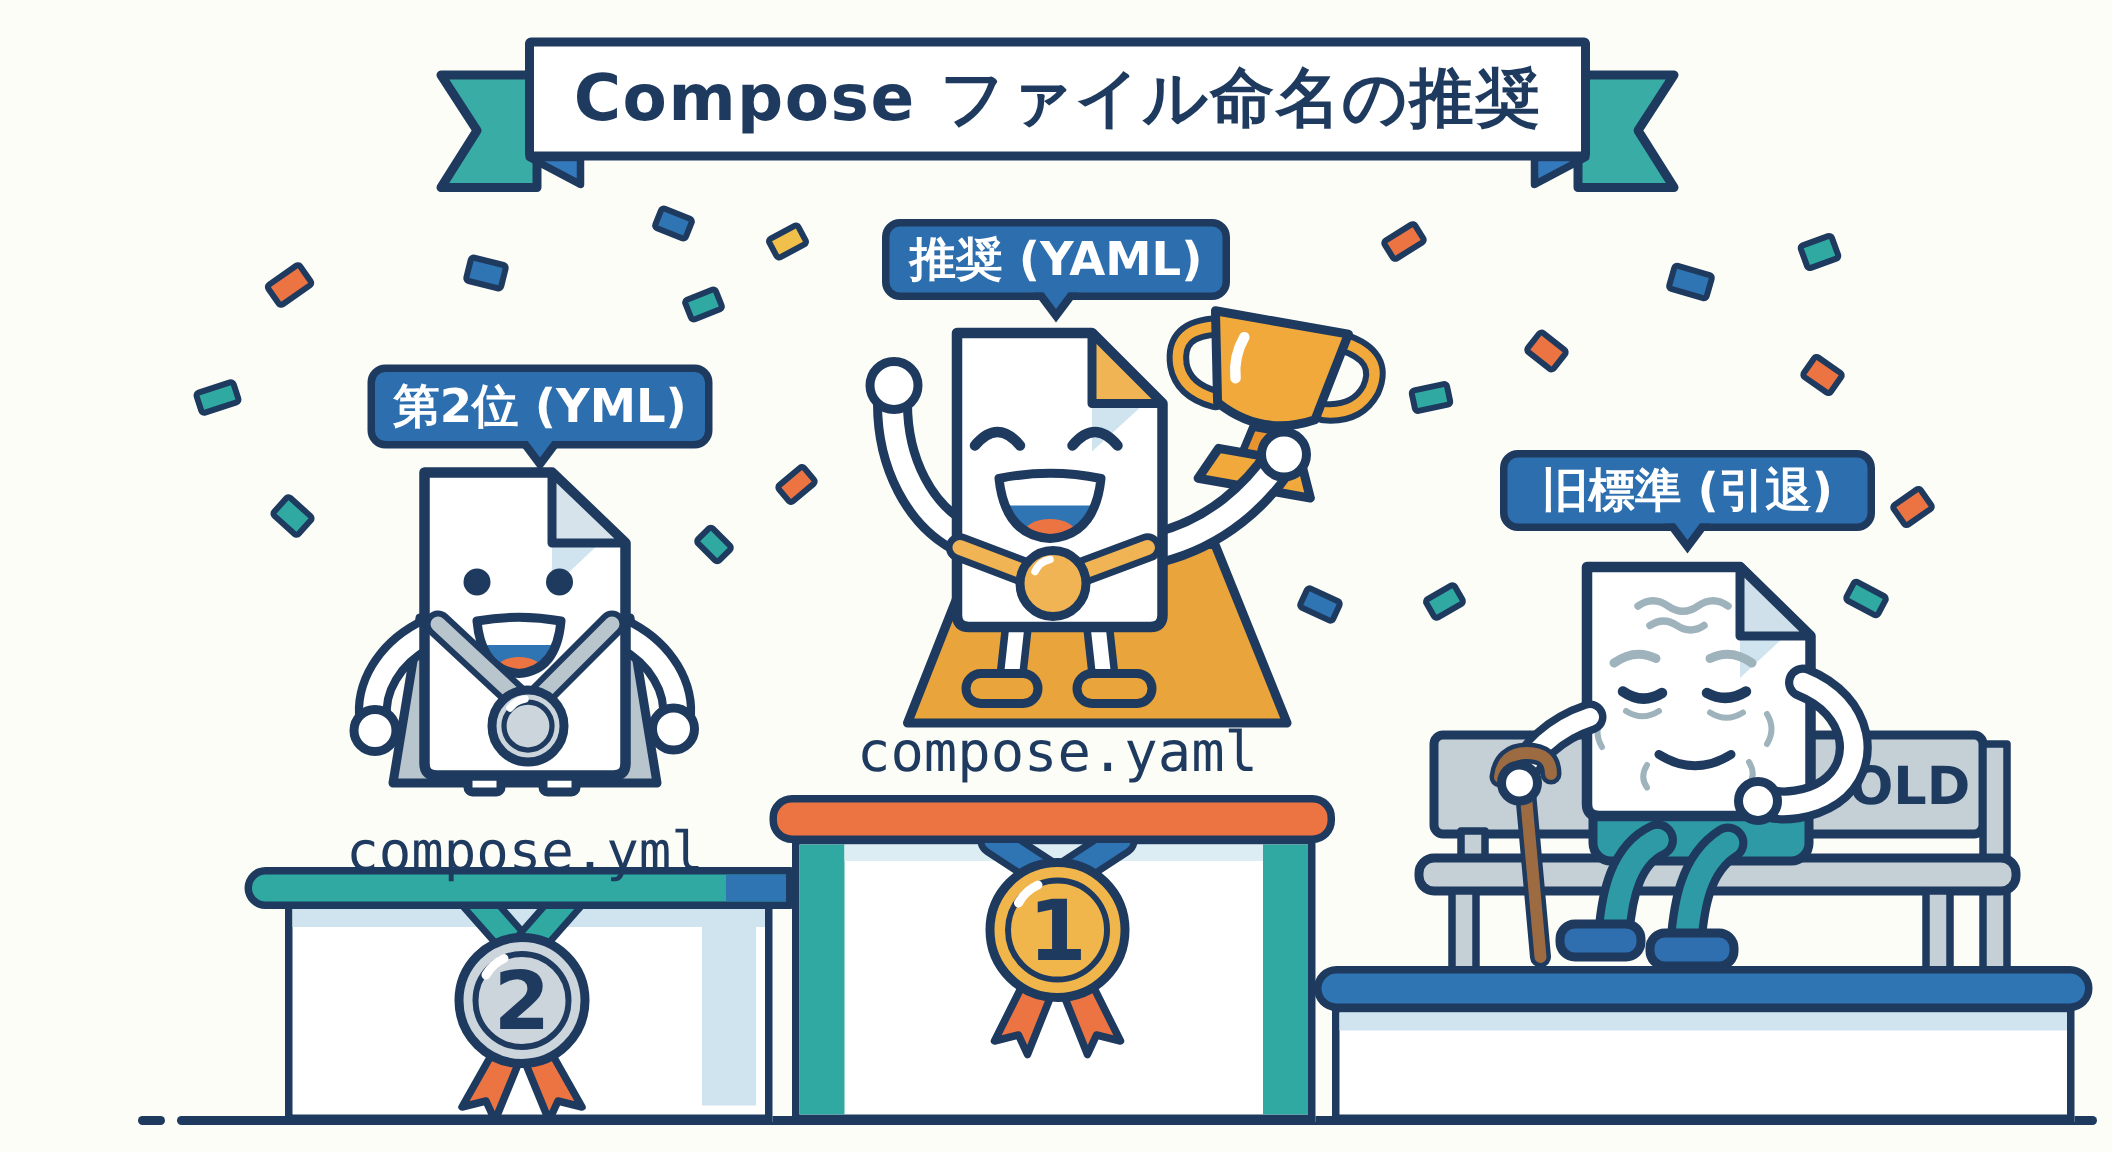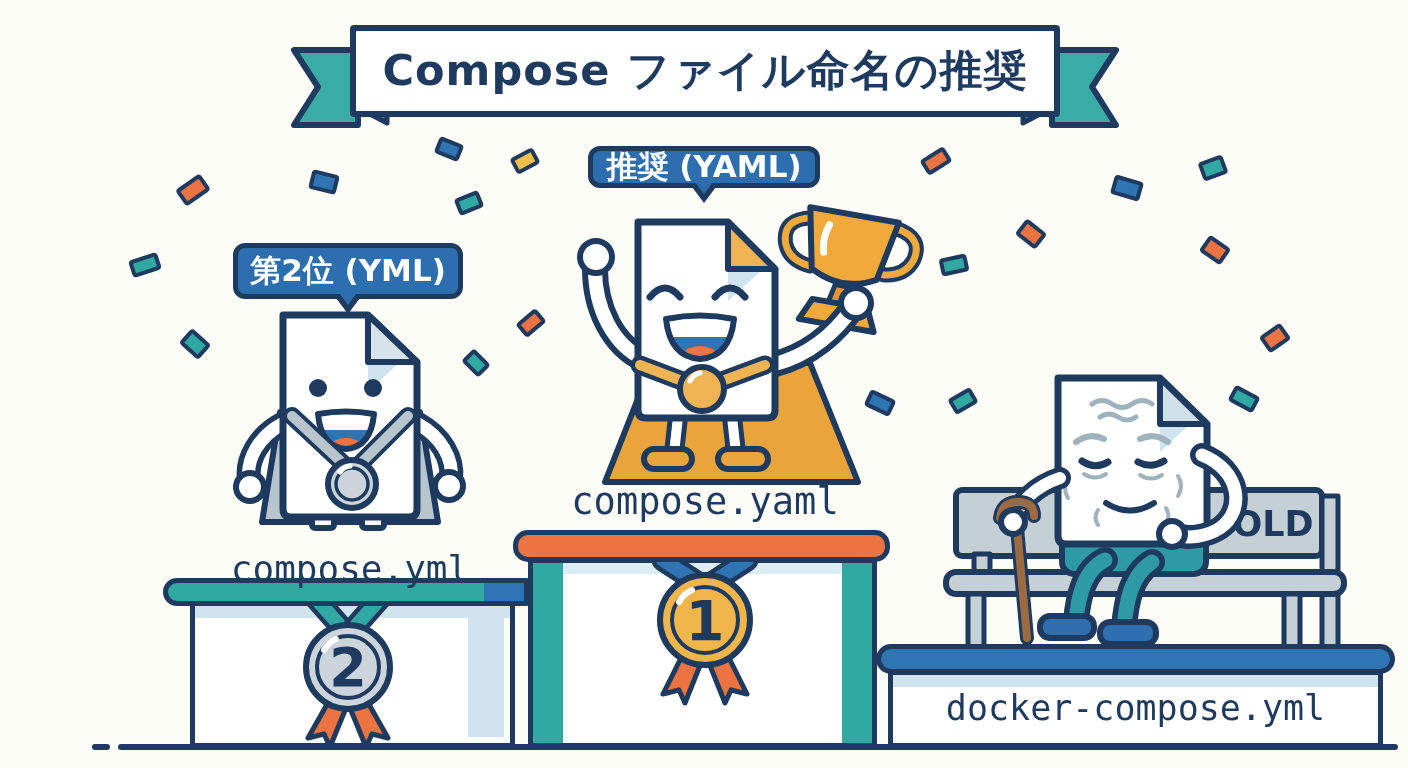--- a/index.html
+++ b/index.html
@@ -5,36 +5,36 @@
   html,body{margin:0;padding:0;background:#ffffff;}
   .stage{position:relative;width:1408px;height:768px;overflow:hidden;
          background:var(--background,#fdfdf8);
          font-family:"DejaVu Sans","Liberation Sans",sans-serif;}
 
   
   .confetti{position:absolute;box-sizing:border-box;border:4px solid var(--navy,#1e3a5f);
             border-radius:4px;z-index:1;}
 
   
-  .banner-box{position:absolute;left:350px;top:25px;width:710px;height:92px;box-sizing:border-box;
+  .banner-box{position:absolute;left:350px;top:25px;width:710px;height:82px;box-sizing:border-box;
               background:#ffffff;border:6px solid var(--navy,#1e3a5f);border-radius:4px;
               display:flex;align-items:center;justify-content:center;z-index:4;}
   .banner-title{font-size:43px;font-weight:800;color:var(--navy,#1e3a5f);letter-spacing:1px;white-space:nowrap;}
 
   
   .bubble{position:absolute;box-sizing:border-box;background:var(--bubble-blue,#2d6fae);
           border:5px solid var(--navy,#1e3a5f);border-radius:12px;color:#ffffff;
           display:flex;align-items:center;justify-content:center;
           font-weight:800;z-index:5;white-space:nowrap;}
   .bubble::before{content:"";position:absolute;bottom:-20px;left:50%;margin-left:-15px;
           border:15px solid transparent;border-bottom:0;border-top:20px solid var(--navy,#1e3a5f);}
   .bubble::after{content:"";position:absolute;bottom:-11px;left:50%;margin-left:-9px;
           border:9px solid transparent;border-bottom:0;border-top:12px solid var(--bubble-blue,#2d6fae);}
-  .bubble-second{left:233px;top:243px;width:230px;height:56px;font-size:31px;}
-  .bubble-first{left:588px;top:146px;width:232px;height:42px;font-size:31px;}
+  .bubble-second{left:245px;top:243px;width:230px;height:56px;font-size:31px;}
+  .bubble-first{left:588px;top:146px;width:232px;height:54px;font-size:31px;}
   .bubble-retired{left:1000px;top:300px;width:250px;height:54px;font-size:31px;}
 
   
   .filename{position:absolute;text-align:center;font-family:"DejaVu Sans Mono","Liberation Mono",monospace;
             font-weight:normal;color:var(--navy,#1e3a5f);z-index:6;white-space:nowrap;}
   .filename-second{left:200px;top:536px;width:300px;font-size:36px;margin-top:12px;}
   .filename-first{left:545px;top:480px;width:320px;font-size:37px;}
   .filename-retired{left:888px;top:688px;width:495px;font-size:35px;}
 
   
@@ -104,20 +104,23 @@
   </svg>
   <div class="banner-box">
     <span class="banner-title">Compose ファイル命名の推奨</span>
   </div>
 
   <div class="bubble bubble-second">
     <span>第2位 (YML)</span>
   </div>
   <div class="bubble bubble-first">
     <span>推奨 (YAML)</span>
+  </div>
+  <div class="bubble bubble-retired">
+    <span>旧標準 (引退)</span>
   </div>
 
   <svg class="char-svg" style="left:220px;top:300px" width="260" height="240" viewBox="0 0 260 240">
     <g stroke-linecap="round" stroke-linejoin="round">
       <path d="M60,112 L200,112 L218,222 L42,222 Z" fill="#b9c5cd" stroke="#1e3a5f" stroke-width="6"></path>
       <path d="M62,124 C40,136 26,158 29,180" fill="none" stroke="#1e3a5f" stroke-width="24"></path>
       <path d="M62,124 C40,136 26,158 29,180" fill="none" stroke="#ffffff" stroke-width="13"></path>
       <circle cx="30" cy="187" r="14" fill="#ffffff" stroke="#1e3a5f" stroke-width="6"></circle>
       <path d="M198,124 C220,136 234,158 231,180" fill="none" stroke="#1e3a5f" stroke-width="24"></path>
       <path d="M198,124 C220,136 234,158 231,180" fill="none" stroke="#ffffff" stroke-width="13"></path>
@@ -288,18 +291,17 @@
       <path d="M44,42 a28,28 0 0 1 13,-12" stroke="#ffffff" stroke-width="6" fill="none"></path>
       <text x="70" y="80" text-anchor="middle" font-family="DejaVu Sans, Liberation Sans, sans-serif" font-size="56" font-weight="bold" fill="#1e3a5f">1</text>
     </g>
   </svg>
   <div class="pod pod-first-cap"></div>
 
   <div class="pod platform-retired-body">
     <div class="platform-retired-topstrip"></div>
   </div>
   <div class="pod platform-retired-bar"></div>
-  <div class="filename filename-retired">docker-compose.yml</div>
 
   <div class="ground-line"></div>
   <div class="ground-dash"></div>
 
 </div>
 
 </body></html>

